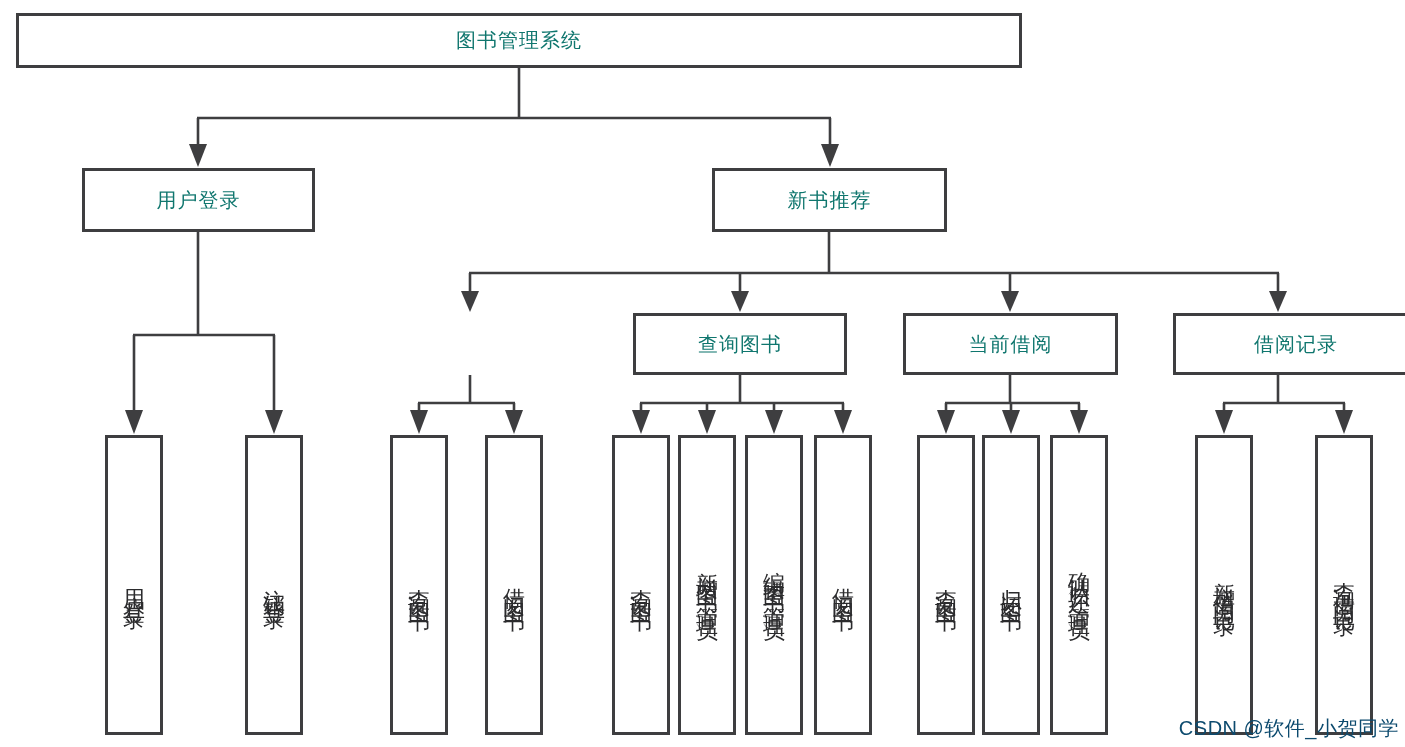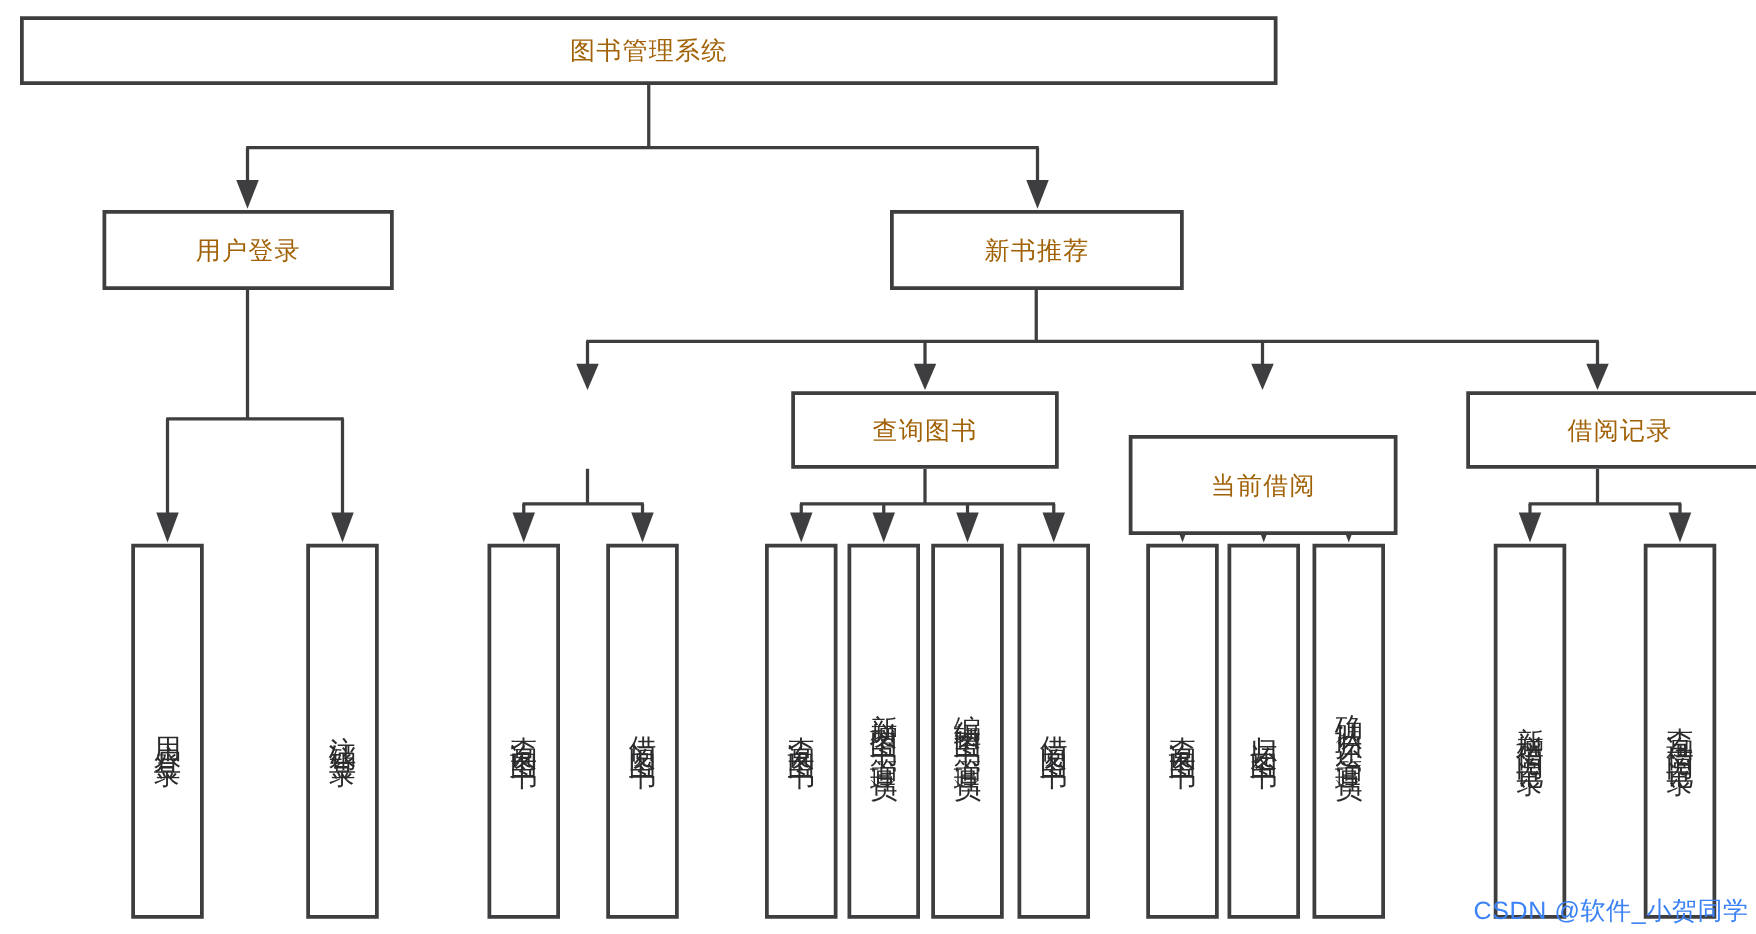--- a/index.html
+++ b/index.html
@@ -27,21 +27,21 @@
     position: absolute;
     box-sizing: border-box;
     border: 3px solid #3e3e40;
     background: #ffffff;
     display: flex;
     align-items: center;
     justify-content: center;
   }
   .hlabel {
     font-size: 20px;
-    color: #a16207;
+    color: #0f766e;
     letter-spacing: 1px;
     white-space: nowrap;
   }
   .vbox {
     position: absolute;
     box-sizing: border-box;
     border: 3px solid #3e3e40;
     background: #ffffff;
     width: 58px;
     height: 300px;
@@ -57,21 +57,21 @@
     letter-spacing: 7px;
     line-height: 1;
     color: #2b2b2d;
     max-height: 288px;
   }
   .watermark {
     position: absolute;
     top: 715px;
     right: 6px;
     font-size: 20px;
-    color: #3b82f6;
+    color: #0c4a6e;
     letter-spacing: 0.5px;
     white-space: nowrap;
   }
 </style>
 </head>
 <body>
 
 <div class="canvas">
 
   <svg class="connectors" viewBox="0 0 1405 747" xmlns="http://www.w3.org/2000/svg">
@@ -157,21 +157,21 @@
   <div class="hbox" style="left:82px; top:168px; width:233px; height:64px;">
     <span class="hlabel">用户登录</span>
   </div>
   <div class="hbox" style="left:712px; top:168px; width:235px; height:64px;">
     <span class="hlabel">新书推荐</span>
   </div>
 
   <div class="hbox" style="left:633px; top:313px; width:214px; height:62px;">
     <span class="hlabel">查询图书</span>
   </div>
-  <div class="hbox" style="left:903px; top:313px; width:215px; height:80px;margin-top:35px;">
+  <div class="hbox" style="left:903px; top:313px; width:215px; height:62px;">
     <span class="hlabel">当前借阅</span>
   </div>
   <div class="hbox" style="left:1173px; top:313px; width:246px; height:62px;">
     <span class="hlabel">借阅记录</span>
   </div>
 
   <div class="vbox" style="left:105px;">
     <span class="vlabel">用户登录</span>
   </div>
   <div class="vbox" style="left:245px;">

